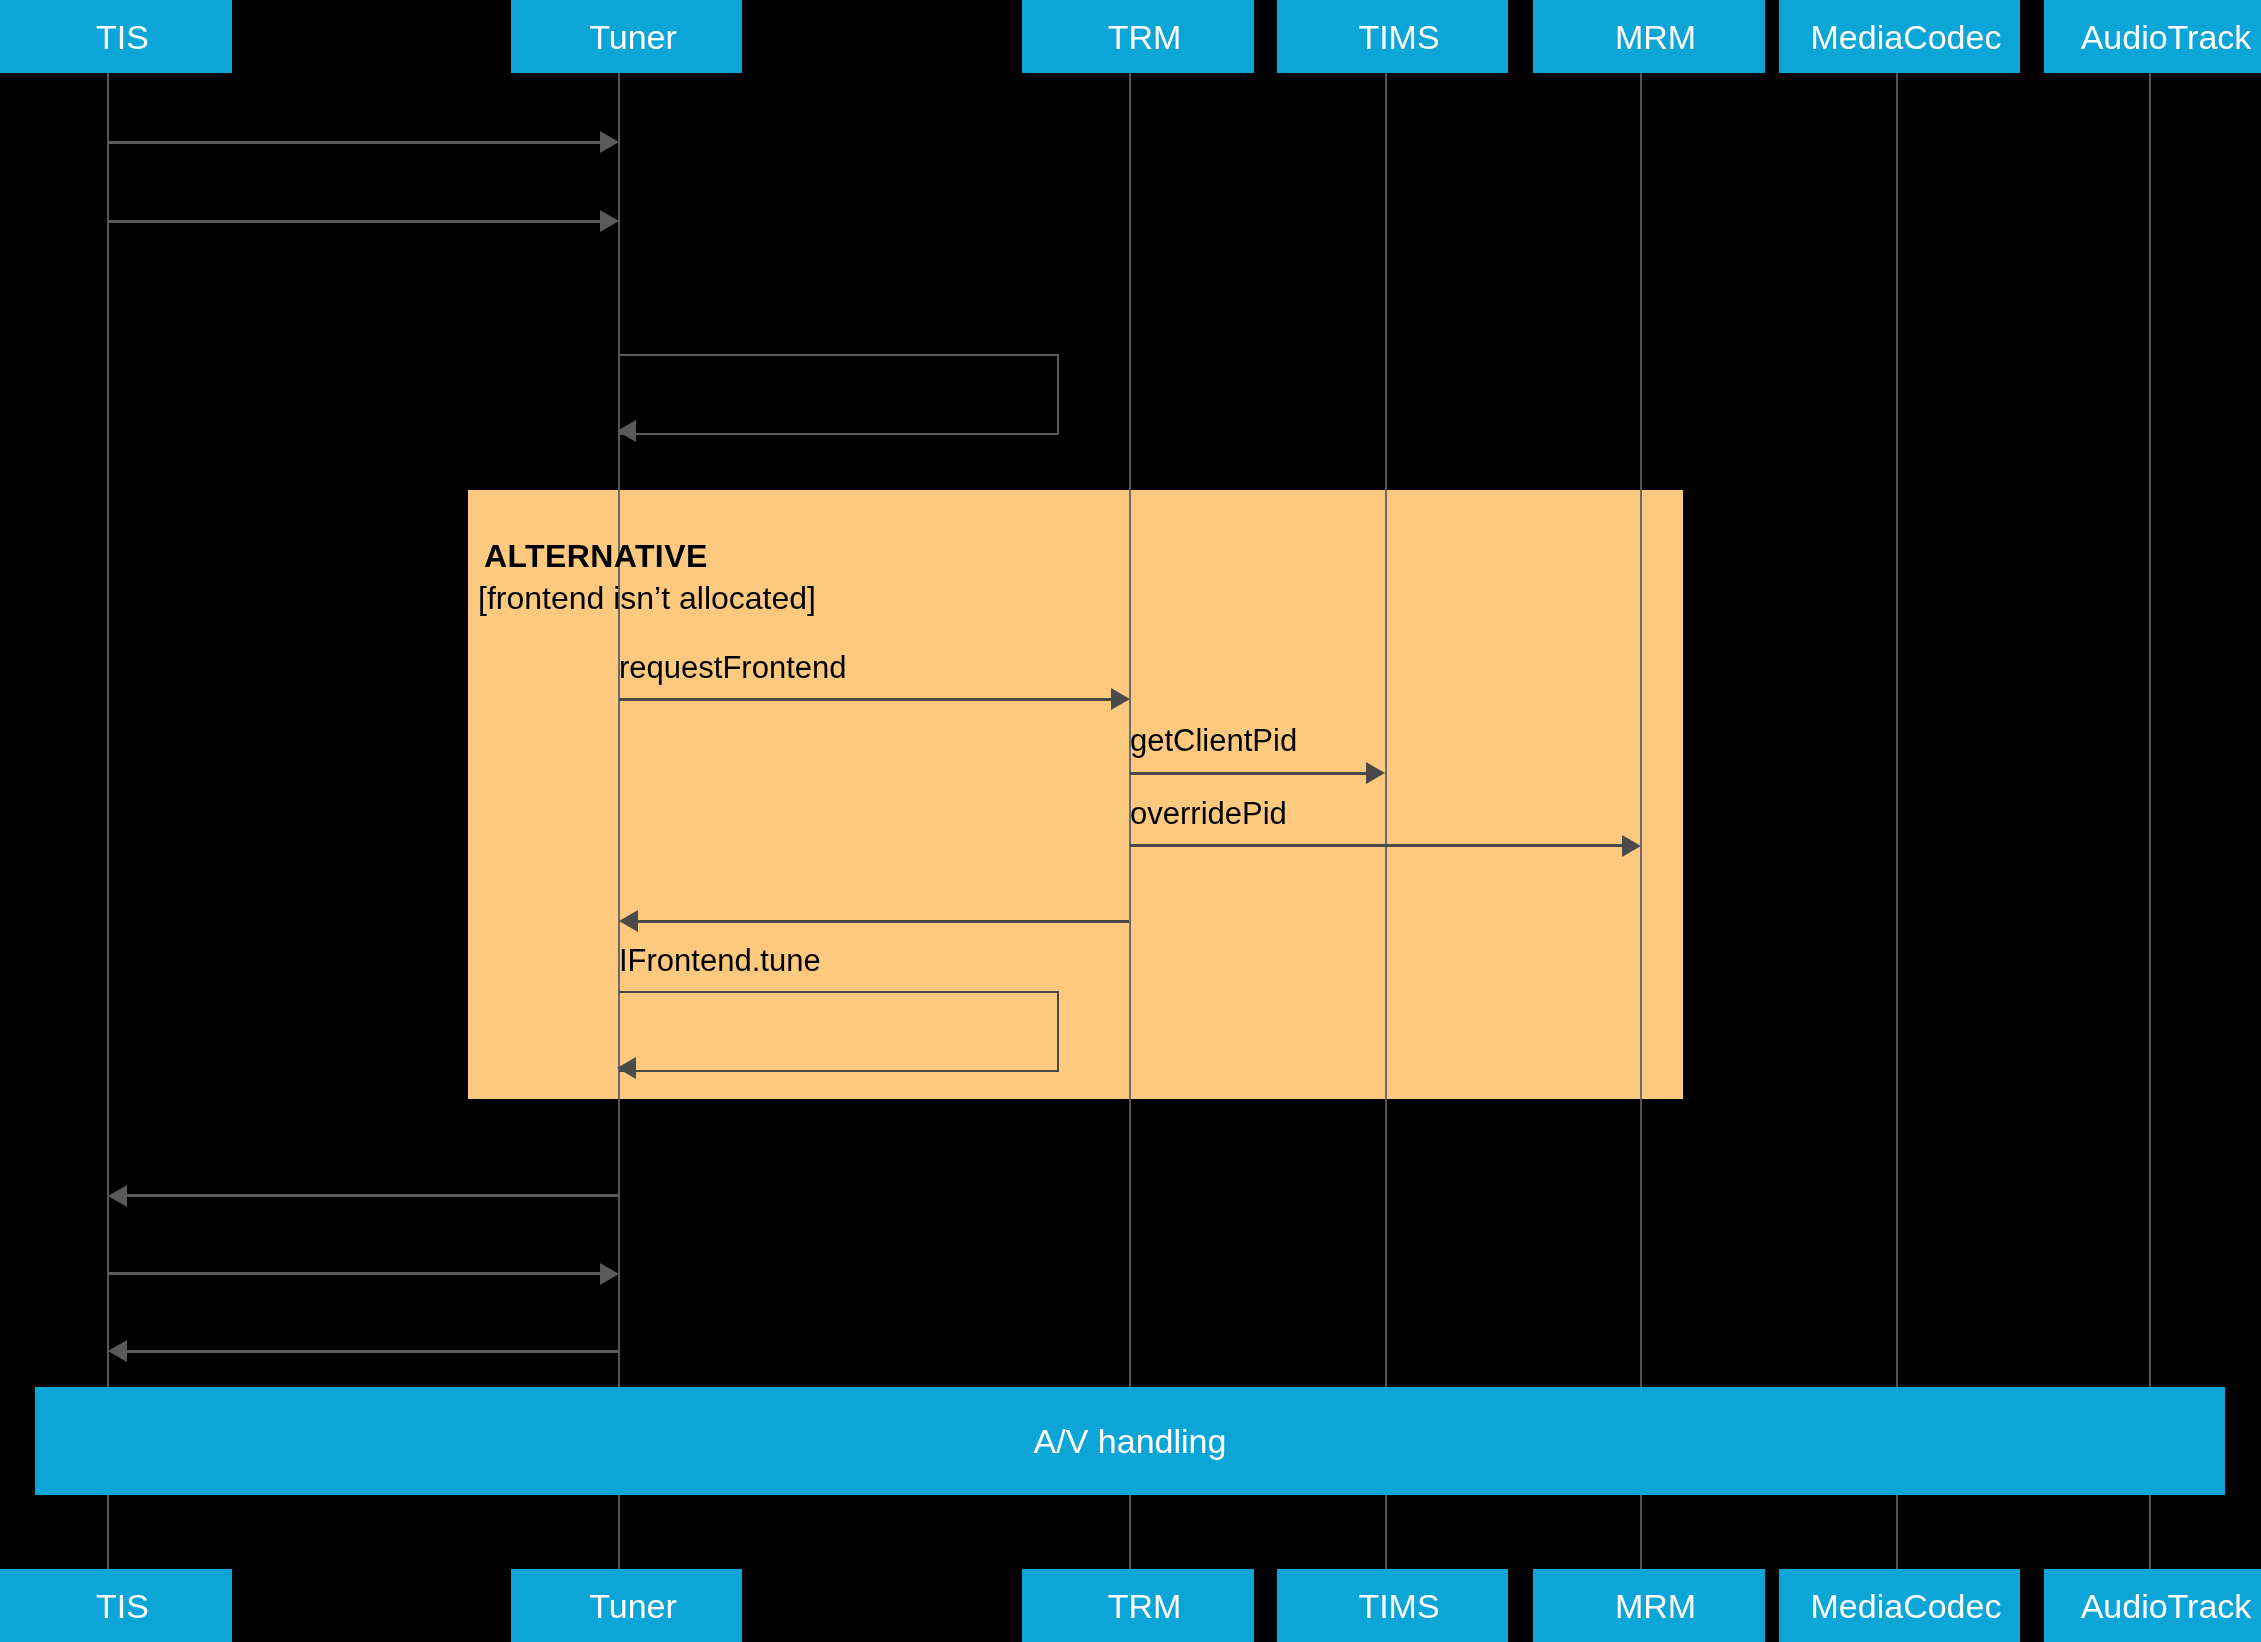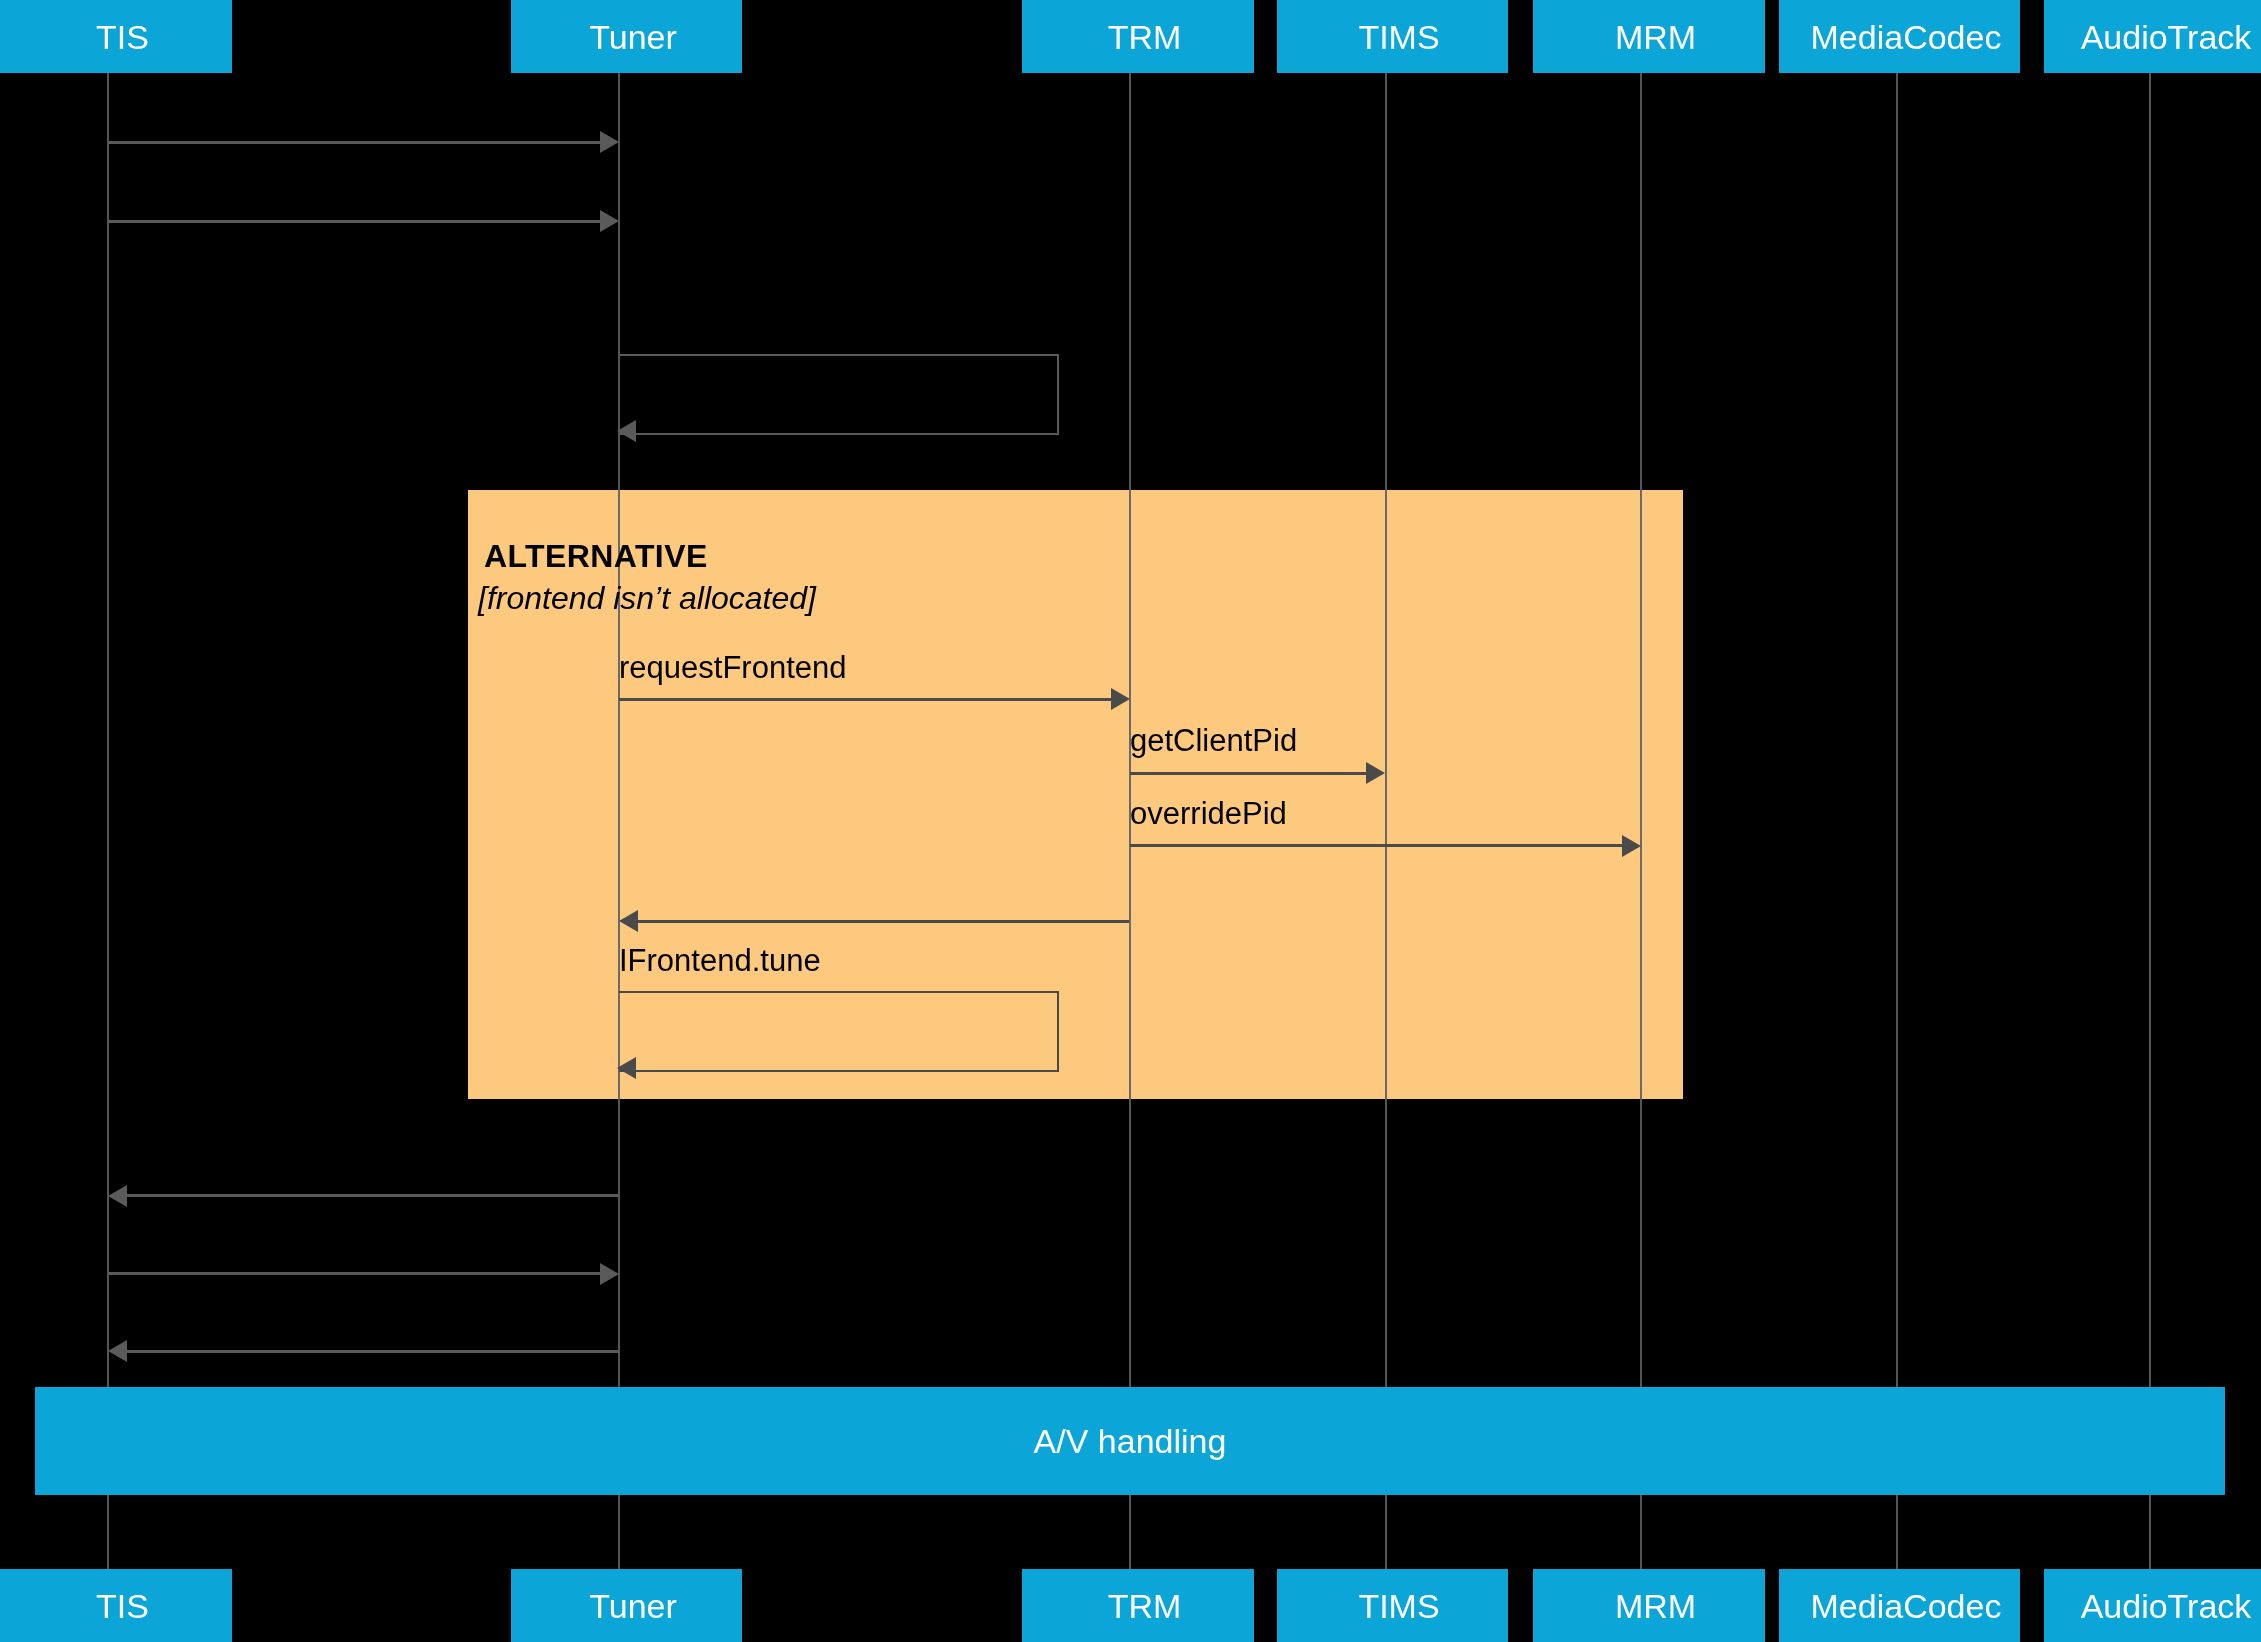--- a/index.html
+++ b/index.html
@@ -88,21 +88,21 @@
   <div class="arrowL dim" style="left:617px;top:420px;"></div>
 
   <div class="altbox" style="left:468px;top:490px;width:1215px;height:609px;"></div>
 
   <div class="lifeline" style="left:618px;top:490px;height:609px;background:#6a6a6a;"></div>
   <div class="lifeline" style="left:1129px;top:490px;height:609px;background:#6a6a6a;"></div>
   <div class="lifeline" style="left:1385px;top:490px;height:609px;background:#6a6a6a;"></div>
   <div class="lifeline" style="left:1640px;top:490px;height:609px;background:#6a6a6a;"></div>
 
   <div class="alt-title" style="left:484px;top:512px;margin-top:26px;">ALTERNATIVE</div>
-  <div class="alt-guard" style="left:478px;top:580px;font-style:italic;">[frontend isn’t allocated]</div>
+  <div class="alt-guard" style="left:478px;top:580px;">[frontend isn’t allocated]</div>
 
   <div class="msglabel" style="left:619px;top:650px;width:511px;">requestFrontend</div>
   <div class="msgline" style="left:619px;top:698px;width:493px;"></div>
   <div class="arrowR" style="left:1111px;top:688px;"></div>
 
   <div class="msglabel" style="left:1130px;top:723px;width:221px;">getClientPid</div>
   <div class="msgline" style="left:1130px;top:772px;width:238px;"></div>
   <div class="arrowR" style="left:1366px;top:762px;"></div>
 
   <div class="msglabel" style="left:1130px;top:796px;width:511px;">overridePid</div>

